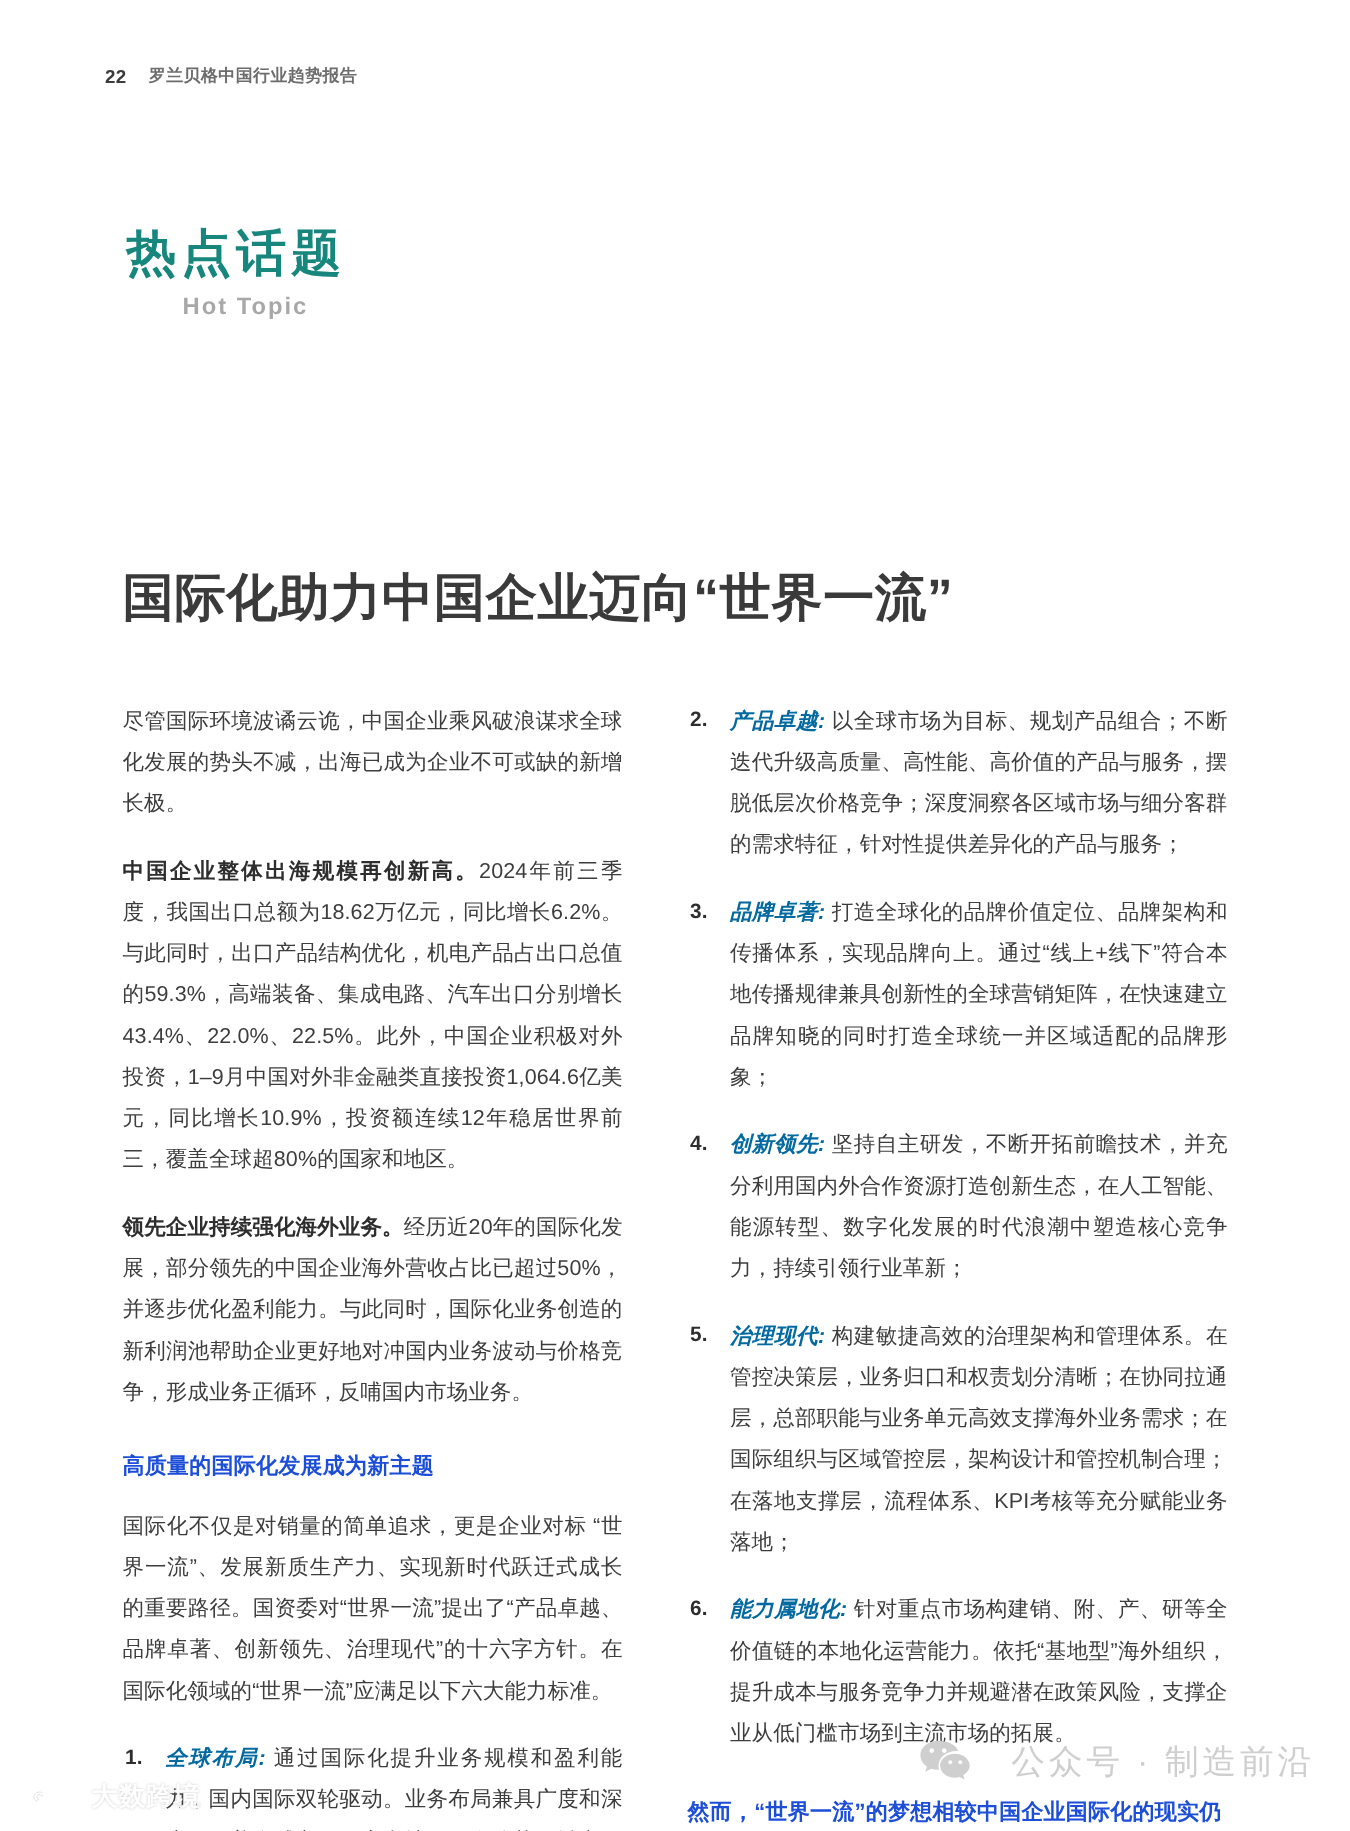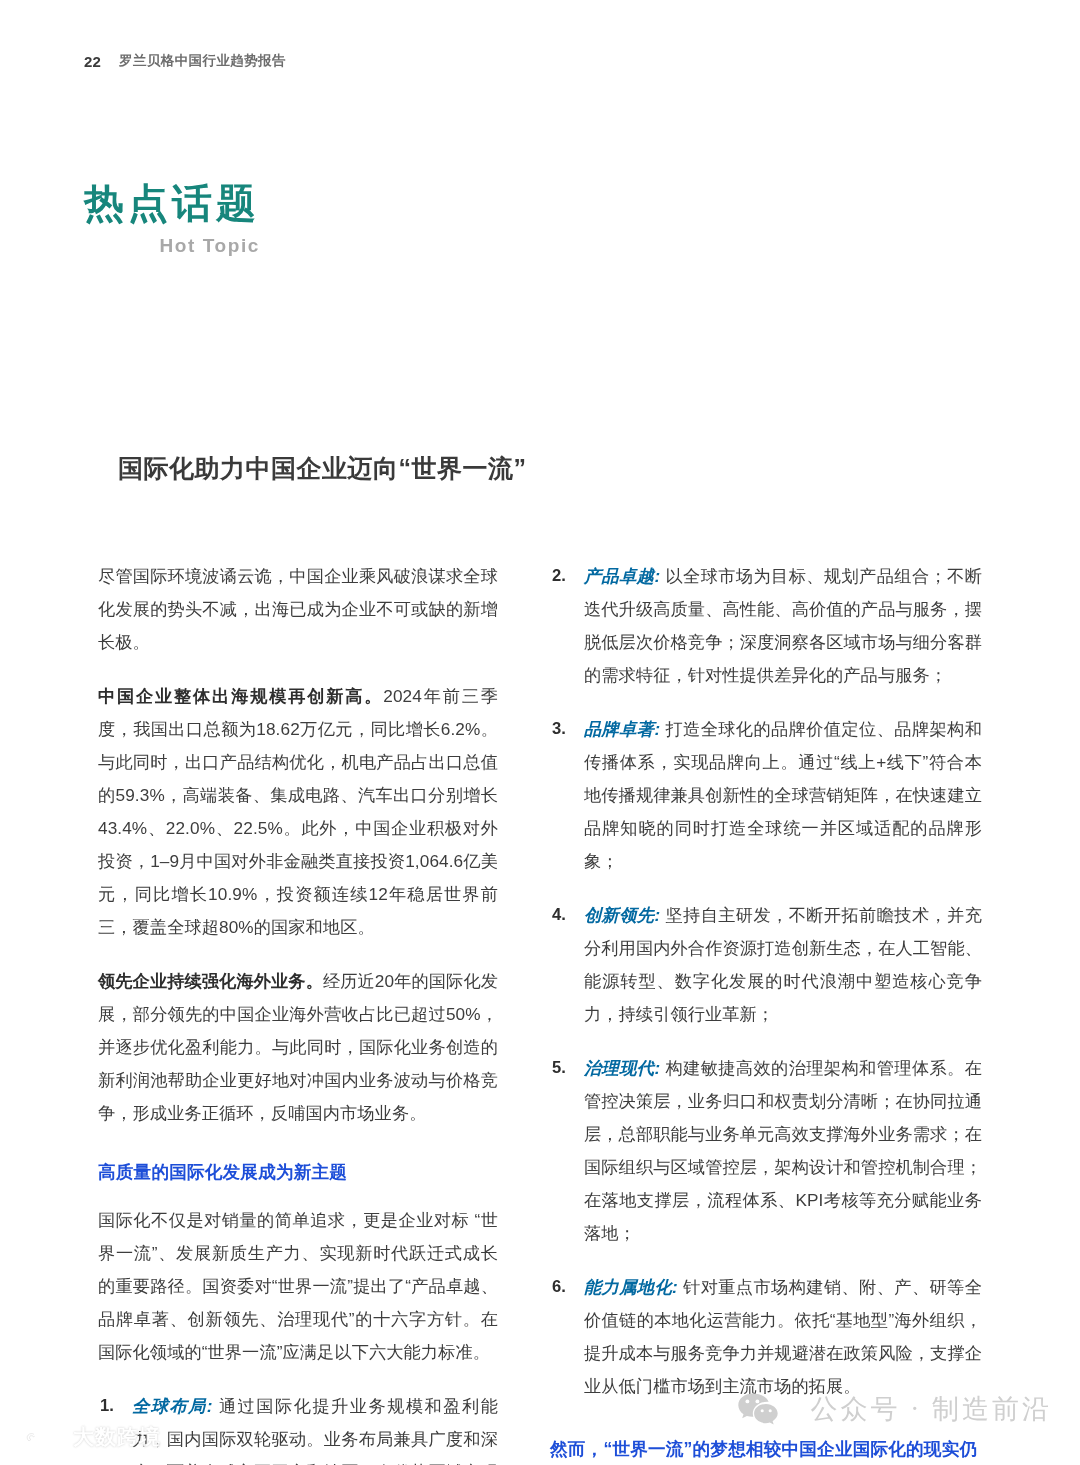--- a/index.html
+++ b/index.html
@@ -38,22 +38,21 @@
     font-size: 13.5px;
     font-weight: bold;
     color: #6d6d6d;
     letter-spacing: 0.4px;
   }
 
   
   .section-label {
     position: absolute;
     top: 180px;
-    left: 84px;
-    text-align: right;
+    left: 101px;
   }
   .section-label .cn {
     font-size: 40px;
     font-weight: bold;
     color: #17867c;
     letter-spacing: 4px;
     line-height: 1.18;
   }
   .section-label .en {
     margin-top: 8px;
@@ -63,26 +62,25 @@
     letter-spacing: 1.6px;
     margin-left: 45px;
   }
 
   
   .headline {
     position: absolute;
     top: 452px;
     left: 98px;
     width: 900px;
-    font-size: 25px;
+    font-size: 41px;
     font-weight: bold;
     color: #3a3a3a;
     letter-spacing: 0.5px;
     line-height: 1.3;
-    margin-left: 20px;
   }
 
   
   .columns {
     position: absolute;
     top: 560px;
     left: 98px;
     width: 884px;
     display: flex;
     gap: 52px;
@@ -141,24 +139,22 @@
     color: #0369a1;
     font-style: italic;
   }
 
   
   .wm-wechat {
     position: absolute;
     right: 28px;
     bottom: 38px;
     display: flex;
-    align-items: center;
     gap: 32px;
     color: #cfcfcf;
-    font-family: Liberation Serif, serif;
   }
   .wm-wechat .wm-text {
     font-size: 27px;
     letter-spacing: 3px;
     color: #cfcfcf;
   }
   .wm-wechat svg { display: block; }
 
   .wm-logo {
     position: absolute;

